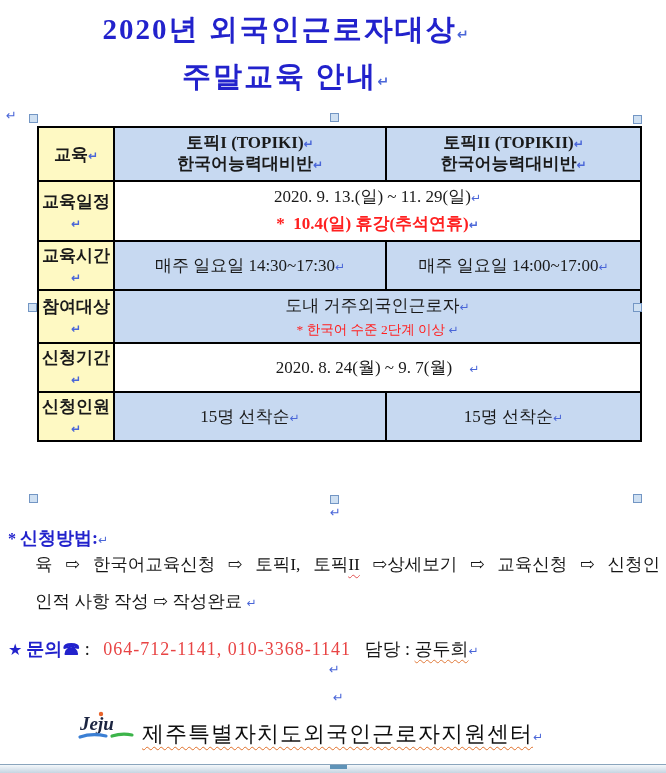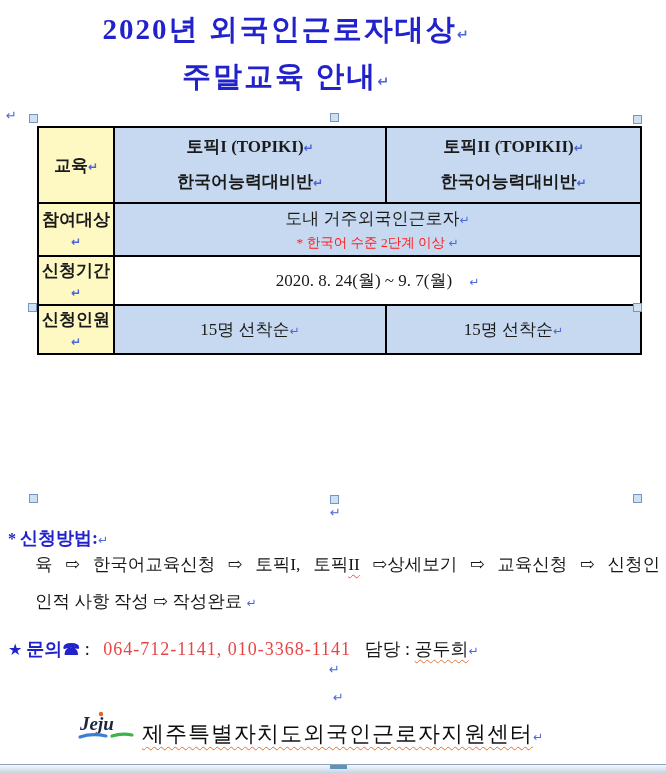--- a/index.html
+++ b/index.html
@@ -19,21 +19,21 @@
   .title-line .pm { font-size:14px; letter-spacing:0; }
 
   
   table.grid { position:absolute; left:37px; top:126px; border-collapse:collapse;
     table-layout:fixed; width:603px; }
   table.grid td { border:2px solid #000; text-align:center; vertical-align:middle;
     font-size:17px; color:#1a1a1a; padding:2px 2px; }
   td.lab { background:#fef9c3; font-weight:bold; font-size:16px; letter-spacing:0; }
   td.blue { background:#c7d9f1; }
   td.white { background:#ffffff; }
-  .hdr { font-weight:bold; line-height:33px; }
+  .hdr { font-weight:bold; line-height:20px; }
   .mainline { line-height:26px; }
   .rednote { color:#ff2020; font-weight:bold; font-size:17px; line-height:26px; }
   .rednote-sm { color:#ff2020; font-size:13.5px; line-height:20px; }
   .sp { white-space:pre; }
 
   
   .handle { position:absolute; width:9px; height:9px; background:#cfe0f2;
     border:1px solid #7396c4; }
 
   
@@ -84,20 +84,32 @@
       <td class="lab"><span>교육</span><span class="pm">↵</span></td>
       <td class="blue">
         <div class="hdr"><span>토픽I (TOPIKI)</span><span class="pm">↵</span></div>
         <div class="hdr"><span>한국어능력대비반</span><span class="pm">↵</span></div>
       </td>
       <td class="blue">
         <div class="hdr"><span>토픽II (TOPIKII)</span><span class="pm">↵</span></div>
         <div class="hdr"><span>한국어능력대비반</span><span class="pm">↵</span></div>
       </td>
     </tr>
+    <tr style="height:56px">
+      <td class="lab"><span>교육일정</span><span class="pm">↵</span></td>
+      <td class="white" colspan="2">
+        <div class="mainline"><span>2020. 9. 13.(일) ~ 11. 29(일)</span><span class="pm">↵</span></div>
+        <div class="rednote sp"><span>*  10.4(일) 휴강(추석연휴)</span><span class="pm">↵</span></div>
+      </td>
+    </tr>
+    <tr style="height:47px">
+      <td class="lab"><span>교육시간</span><span class="pm">↵</span></td>
+      <td class="blue"><span>매주 일요일 14:30~17:30</span><span class="pm">↵</span></td>
+      <td class="blue"><span>매주 일요일 14:00~17:00</span><span class="pm">↵</span></td>
+    </tr>
     <tr style="height:50px">
       <td class="lab"><span>참여대상</span><span class="pm">↵</span></td>
       <td class="blue" colspan="2">
         <div class="mainline"><span>도내 거주외국인근로자</span><span class="pm">↵</span></div>
         <div class="rednote-sm sp"><span>* 한국어 수준 2단계 이상 </span><span class="pm">↵</span></div>
       </td>
     </tr>
     <tr style="height:49px">
       <td class="lab"><span>신청기간</span><span class="pm">↵</span></td>
       <td class="white" colspan="2"><span>2020. 8. 24(월) ~ 9. 7(월)</span><span class="sp">    </span><span class="pm">↵</span></td>

